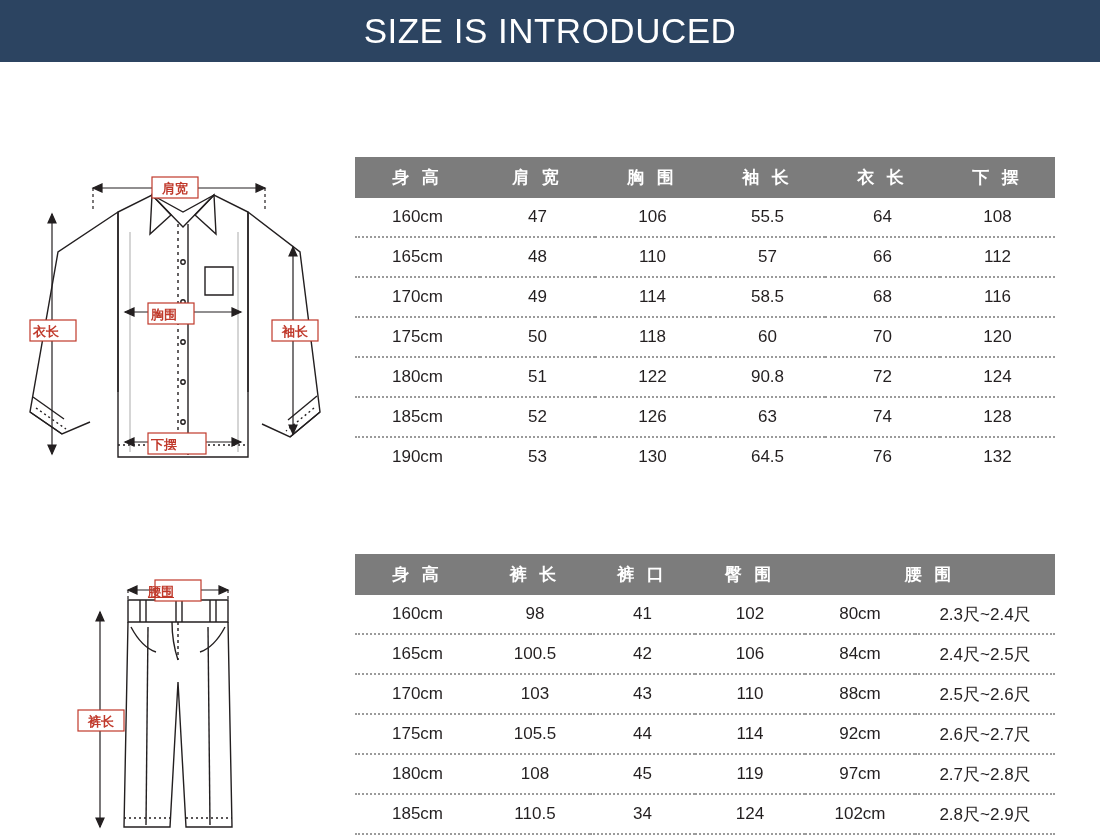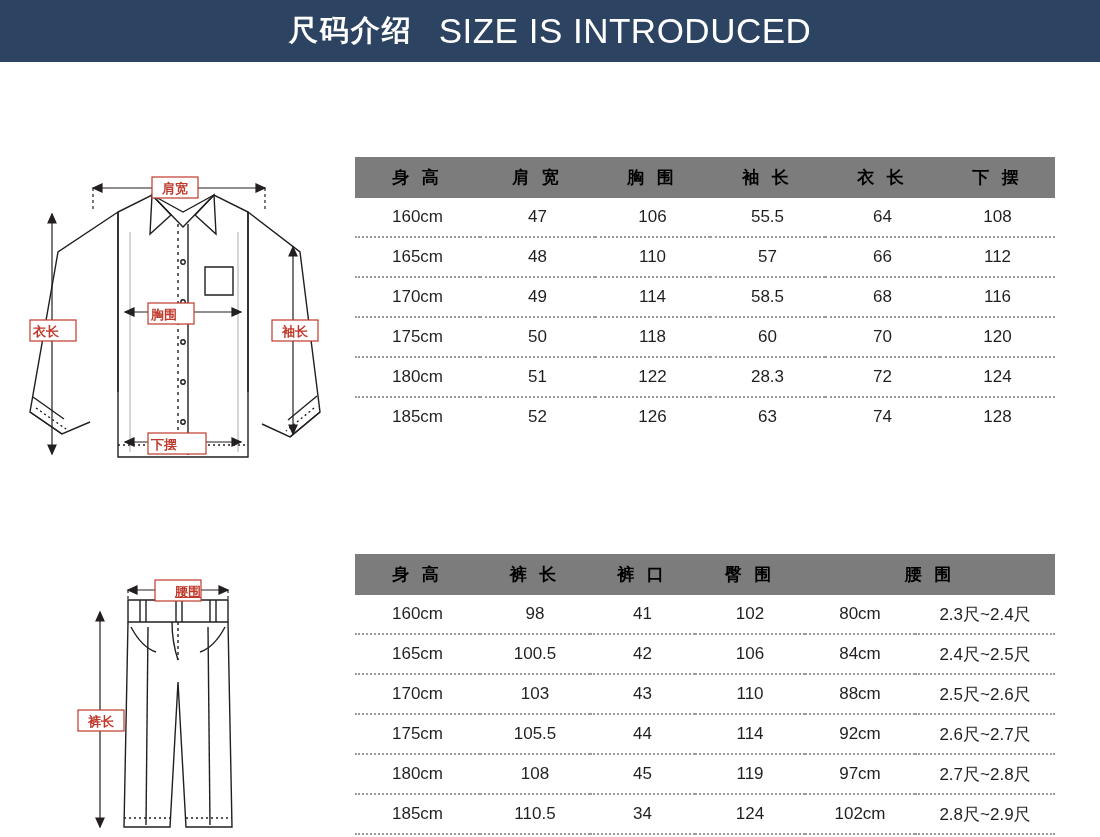--- a/index.html
+++ b/index.html
@@ -67,21 +67,21 @@
   .table-wrap.t1 { top: 95px; }
   .table-wrap.t2 { top: 492px; }
 
   table {
     border-collapse: collapse;
     width: 700px;
     table-layout: fixed;
   }
   thead th {
     background: #7c7c7c;
-    color: #000000;
+    color: #ffffff;
     font-size: 17px;
     font-weight: bold;
     letter-spacing: 4px;
     height: 39px;
     text-align: center;
     border: none;
   }
   tbody td {
     font-size: 17px;
     text-align: center;
@@ -91,21 +91,20 @@
   }
   tbody tr:last-child td {
     border-bottom: none;
   }
   .sizecell { letter-spacing: 0px; }
 </style>
 </head>
 <body>
 
 <div class="header">
-  <span class="cn">尺码介绍</span>
   <span class="en">SIZE IS INTRODUCED</span>
 </div>
 
 <div class="content">
 
   <div class="figure top">
     <svg width="340" height="420" viewBox="0 0 340 420">
       <g stroke="#231f20" fill="none" stroke-width="1.4">
 
         <path d="M118 150 L118 395 L248 395 L248 150
@@ -224,21 +223,21 @@
         <line x1="100" y1="130" x2="100" y2="345"></line>
         <path d="M100 130 l-4 9 l8 0 Z" fill="#231f20"></path>
         <path d="M100 345 l-4 -9 l8 0 Z" fill="#231f20"></path>
       </g>
 
       <g>
         <rect x="155" y="98" width="46" height="21" fill="#ffffff" stroke="#c0392b" stroke-width="1.2"></rect>
         <rect x="78" y="228" width="46" height="21" fill="#ffffff" stroke="#c0392b" stroke-width="1.2"></rect>
       </g>
     </svg>
-    <div style="position:absolute; left:168px; top:101px; width:40px; text-align:center;text-decoration:underline;" class="lbl">腰围</div>
+    <div style="position:absolute; left:148px; top:101px; width:40px; text-decoration:underline;" class="lbl">腰围</div>
     <div style="position:absolute; left:81px; top:231px; width:40px; text-align:center;" class="lbl">裤长</div>
   </div>
 
   <div class="table-wrap t1">
     <table>
       <colgroup>
         <col style="width:125px">
           <col style="width:115px">
           <col style="width:115px">
         <col style="width:115px">
@@ -285,31 +284,39 @@
           <td>50</td>
           <td>118</td>
           <td>60</td>
           <td>70</td>
           <td>120</td>
         </tr>
         <tr>
           <td class="sizecell">180cm</td>
           <td>51</td>
           <td>122</td>
-          <td>28.3</td>
+          <td>90.8</td>
           <td>72</td>
           <td>124</td>
         </tr>
         <tr>
           <td class="sizecell">185cm</td>
           <td>52</td>
           <td>126</td>
           <td>63</td>
           <td>74</td>
           <td>128</td>
+        </tr>
+        <tr>
+          <td class="sizecell">190cm</td>
+          <td>53</td>
+          <td>130</td>
+          <td>64.5</td>
+          <td>76</td>
+          <td>132</td>
         </tr>
       </tbody>
     </table>
   </div>
 
   <div class="table-wrap t2">
     <table>
       <colgroup>
         <col style="width:125px">
           <col style="width:110px">

